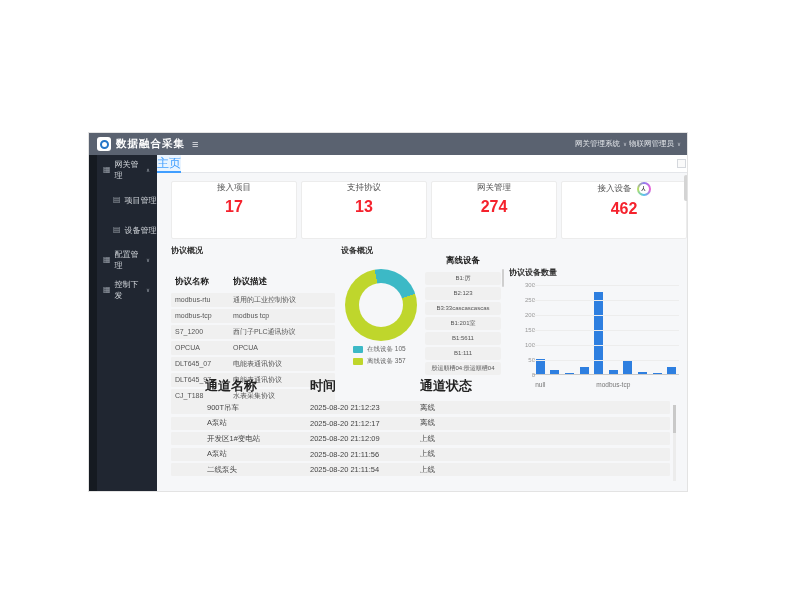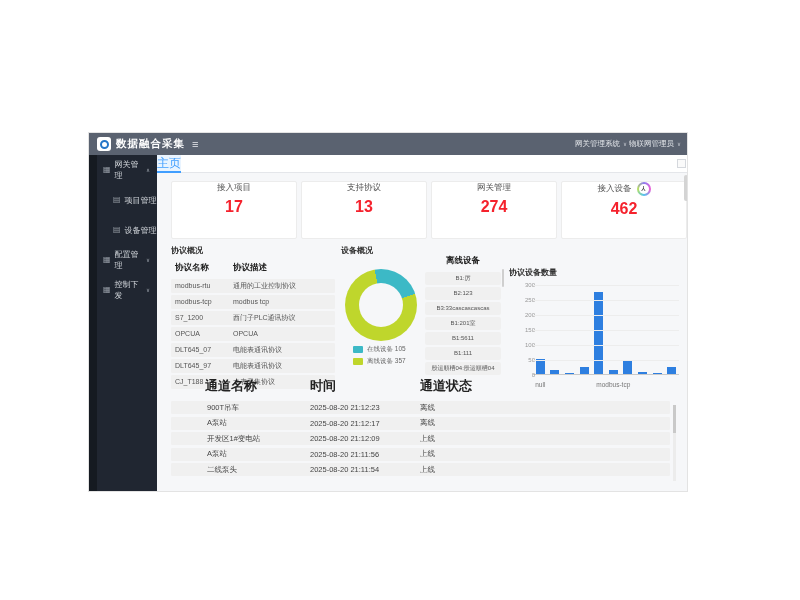--- a/index.html
+++ b/index.html
@@ -48,21 +48,21 @@
   .stat-icon { width:14px; height:14px; border-radius:50%;
                background:conic-gradient(#8e7bf0,#ef5bd4,#53c4f2,#b9e15c,#8e7bf0);
                display:flex; align-items:center; justify-content:center; }
   .stat-icon i { width:10px; height:10px; background:#fff; border-radius:50%; font-style:normal;
                  font-size:7px; color:#3a3a3a; display:flex; align-items:center; justify-content:center; }
 
   .panel-title { font-size:8px; font-weight:bold; color:#333; }
 
   
   .protocol-panel { position:absolute; left:14px; top:72px; width:164px; }
-  .ptable-head { display:flex; margin-top:6px; margin-bottom:5px; font-size:8.5px; font-weight:bold; color:#222; }
+  .ptable-head { display:flex; margin-top:20px; margin-bottom:5px; font-size:8.5px; font-weight:bold; color:#222; }
   .ptable-head .pc1 { width:62px; padding-left:4px; }
   .prow { display:flex; align-items:center; height:13.5px; margin-bottom:2.5px;
           background:#f0f0f0; border-radius:1px; font-size:7px; color:#555; }
   .prow .pc1 { width:62px; padding-left:4px; }
 
   
   .device-panel { position:absolute; left:184px; top:72px; width:162px; height:134px; }
   .donut { position:absolute; left:4px; top:24px; width:72px; height:72px; border-radius:50%; }
   .donut::after { content:""; position:absolute; left:14px; top:14px; width:44px; height:44px;
                   border-radius:50%; background:#f6f7f9; }

